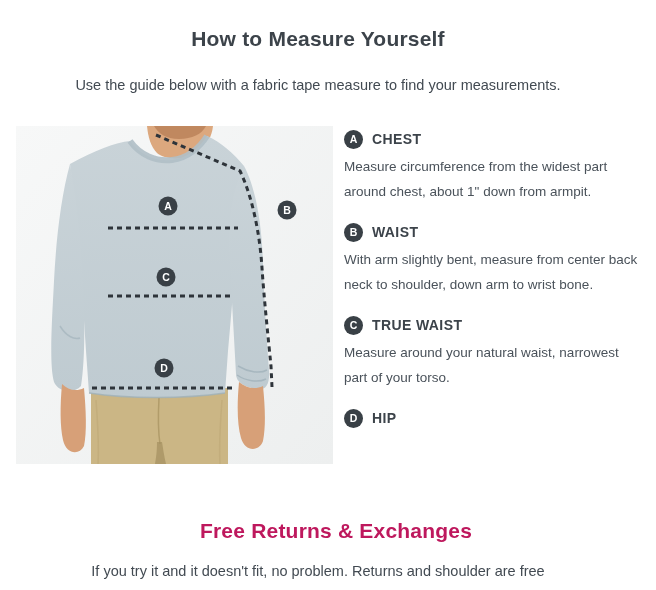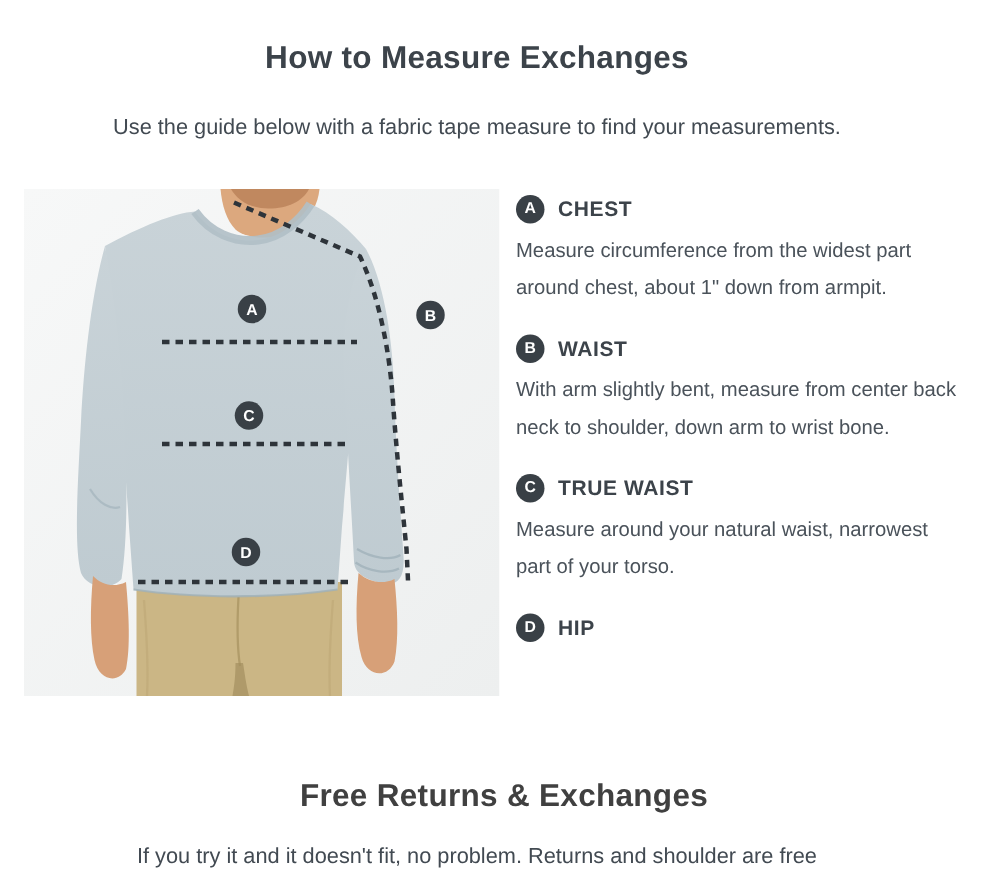--- a/index.html
+++ b/index.html
@@ -17,30 +17,30 @@
   .details { position:absolute; left:344px; top:126px; width:298px; padding-top:3px; }
   .m-section { margin-bottom:18px; }
   .m-head { display:flex; align-items:center; gap:9px; height:20px; margin-bottom:5px; }
   .badge { width:19px; height:19px; border-radius:50%; background:#394046; color:#fff;
     font-size:10.5px; font-weight:700; display:flex; align-items:center; justify-content:center;
     flex:0 0 19px; }
   .m-label { font-size:14px; font-weight:700; color:#3c434a; letter-spacing:.4px; }
   .m-desc { font-size:13.5px; line-height:25px; color:#4a525a; }
 
   .returns-title { position:absolute; top:519px; left:0; width:636px; text-align:center;
-    font-size:21px; font-weight:700; color:#404040; letter-spacing:.2px;padding-left:36px; }
+    font-size:21px; font-weight:700; color:#be185d; letter-spacing:.2px;padding-left:36px; }
   .returns-text { position:absolute; top:563px; left:0; width:636px; text-align:center;
     font-size:14.5px; color:#424a52; }
 </style>
 </head>
 <body>
 
 <div class="page">
 
-  <h2 class="title">How to Measure Exchanges</h2>
+  <h2 class="title">How to Measure Yourself</h2>
   <p class="subtitle">Use the guide below with a fabric tape measure to find your measurements.</p>
 
   <div class="figure">
     <svg width="317" height="338" viewBox="0 0 317 338">
       <defs>
         <linearGradient id="bg" x1="0" y1="0" x2="1" y2="1">
           <stop offset="0" stop-color="#f7f8f8"></stop>
           <stop offset="1" stop-color="#edefef"></stop>
         </linearGradient>
         <linearGradient id="shirt" x1="0" y1="0" x2="0" y2="1">

